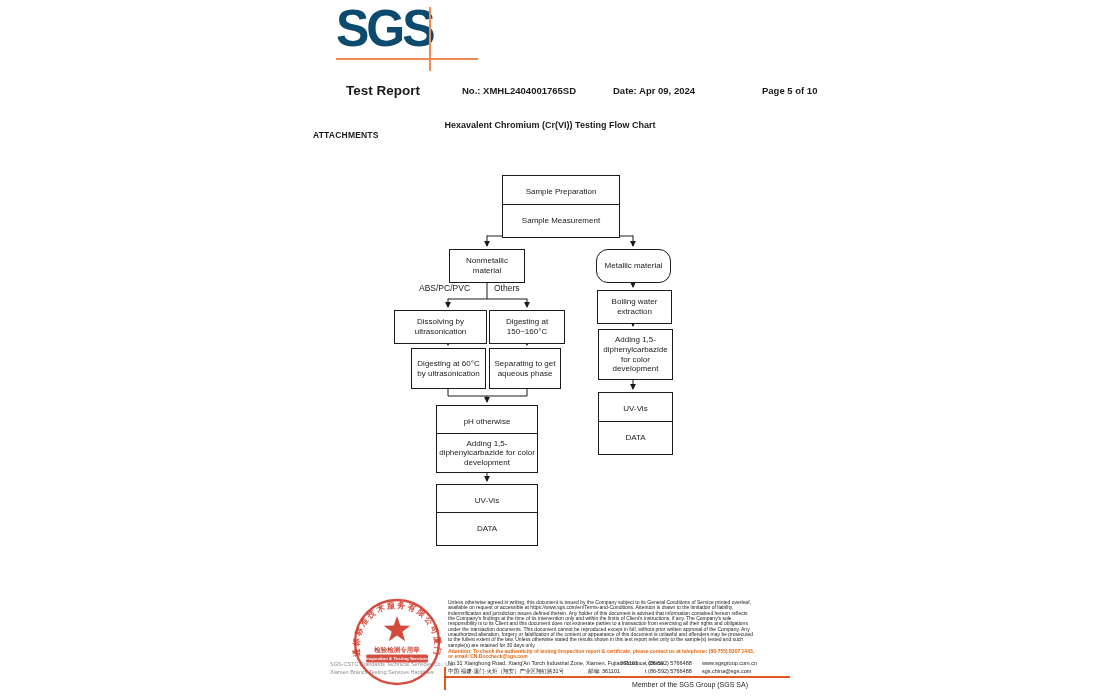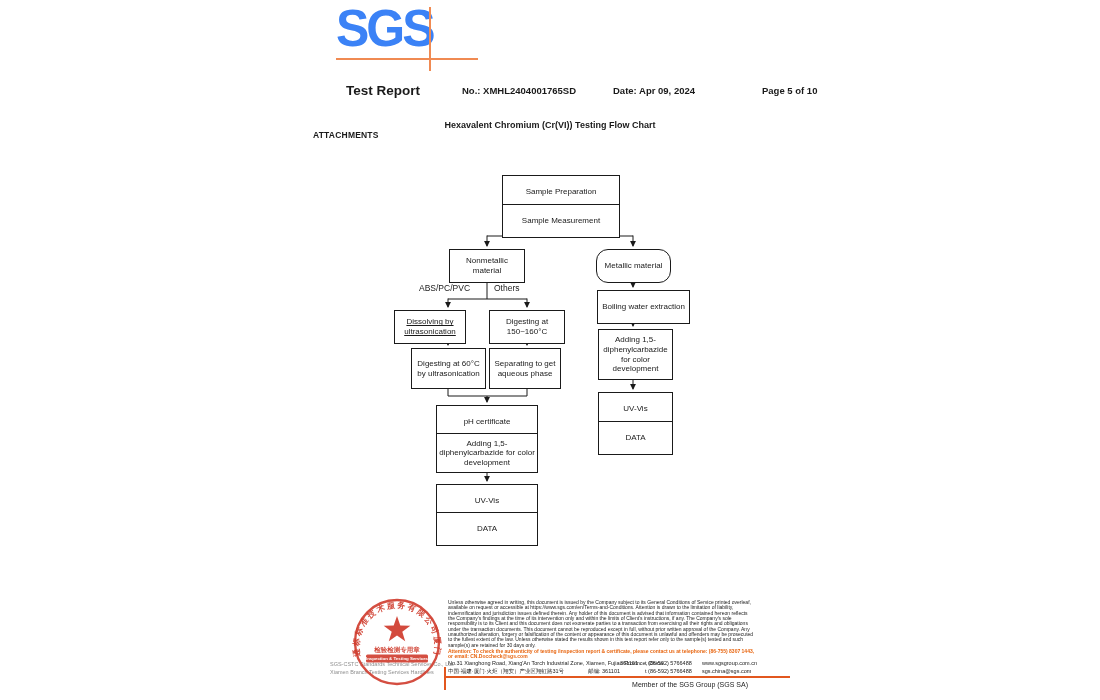--- a/index.html
+++ b/index.html
@@ -1,21 +1,21 @@
 <!DOCTYPE html>
 <html><head>
 <meta charset="utf-8">
 <style>
   html,body{margin:0;padding:0;background:#ffffff;}
   body{width:1100px;height:700px;position:relative;overflow:hidden;
        font-family:"Liberation Sans", sans-serif;color:#1a1a1a;}
   .abs{position:absolute;}
   
   .sgs-logo-text{left:336px;top:4px;font-size:50px;font-weight:700;
-    color:#3b82f6;letter-spacing:-3px;line-height:1;
+    color:#0c4a6e;letter-spacing:-3px;line-height:1;
     font-family:"Liberation Sans",sans-serif;transform:scaleY(1.02);}
   .logo-vline{left:429px;top:7px;width:2px;height:64px;background:#f08a52;}
   .logo-hline{left:336px;top:58px;width:142px;height:2px;background:#f08a52;}
   .hdr-testreport{left:346px;top:83px;font-size:13.5px;font-weight:700;}
   .hdr-no{left:462px;top:85px;font-size:9.5px;font-weight:700;}
   .hdr-date{left:613px;top:85px;font-size:9.5px;font-weight:700;}
   .hdr-page{left:730px;top:85px;font-size:9.5px;font-weight:700;padding-left:32px;}
   .hdr-attach{left:313px;top:109px;font-size:8.5px;font-weight:700;letter-spacing:.2px;margin-top:21px;}
   .hdr-charttitle{left:315px;top:120px;width:470px;text-align:center;
     font-size:9px;font-weight:700;}
@@ -88,29 +88,29 @@
     <line x1="633" y1="318" x2="633" y2="326" marker-end="url(#arr)"></line>
     <line x1="633" y1="380" x2="633" y2="389" marker-end="url(#arr)"></line>
     <line x1="633" y1="408" x2="633" y2="418" marker-end="url(#arr)"></line>
   </g>
 </svg>
 
 <div class="fbox" style="left:502px;top:175px;width:118px;height:17px;">Sample Preparation</div>
 <div class="fbox" style="left:502px;top:204px;width:118px;height:17px;">Sample Measurement</div>
 <div class="fbox" style="left:449px;top:249px;width:76px;height:29px;">Nonmetallic material</div>
 <div class="fbox" style="left:596px;top:249px;width:75px;height:29px;border-radius:12px;">Metallic material</div>
-<div class="fbox" style="left:394px;top:310px;width:72px;height:28px;text-decoration:underline;">Dissolving by ultrasonication</div>
+<div class="fbox" style="left:394px;top:310px;width:93px;height:28px;">Dissolving by ultrasonication</div>
 <div class="fbox" style="left:489px;top:310px;width:76px;height:28px;">Digesting at 150~160°C</div>
 <div class="fbox" style="left:411px;top:348px;width:75px;height:41px;">Digesting at 60°C by ultrasonication</div>
 <div class="fbox" style="left:489px;top:348px;width:72px;height:41px;">Separating to get aqueous phase</div>
-<div class="fbox" style="left:436px;top:405px;width:102px;height:17px;">pH certificate</div>
+<div class="fbox" style="left:436px;top:405px;width:102px;height:17px;">pH otherwise</div>
 <div class="fbox" style="left:436px;top:433px;width:102px;height:40px;">Adding 1,5-diphenylcarbazide for color development</div>
 <div class="fbox" style="left:436px;top:484px;width:102px;height:17px;">UV-Vis</div>
 <div class="fbox" style="left:436px;top:512px;width:102px;height:17px;">DATA</div>
-<div class="fbox" style="left:597px;top:290px;width:93px;height:28px;">Boiling water extraction</div>
+<div class="fbox" style="left:597px;top:290px;width:75px;height:28px;">Boiling water extraction</div>
 <div class="fbox" style="left:598px;top:329px;width:75px;height:51px;">Adding 1,5-diphenylcarbazide for color development</div>
 <div class="fbox" style="left:598px;top:392px;width:75px;height:16px;">UV-Vis</div>
 <div class="fbox" style="left:598px;top:421px;width:75px;height:17px;">DATA</div>
 
 <div class="flabel" style="left:419px;top:283px;">ABS/PC/PVC</div>
 <div class="flabel" style="left:494px;top:283px;">Others</div>
 
 <div class="abs company-gray">
   <div>SGS-CSTC Standards Technical Services Co., Ltd.</div>
   <div>Xiamen Branch Testing Services Hardlines</div>

